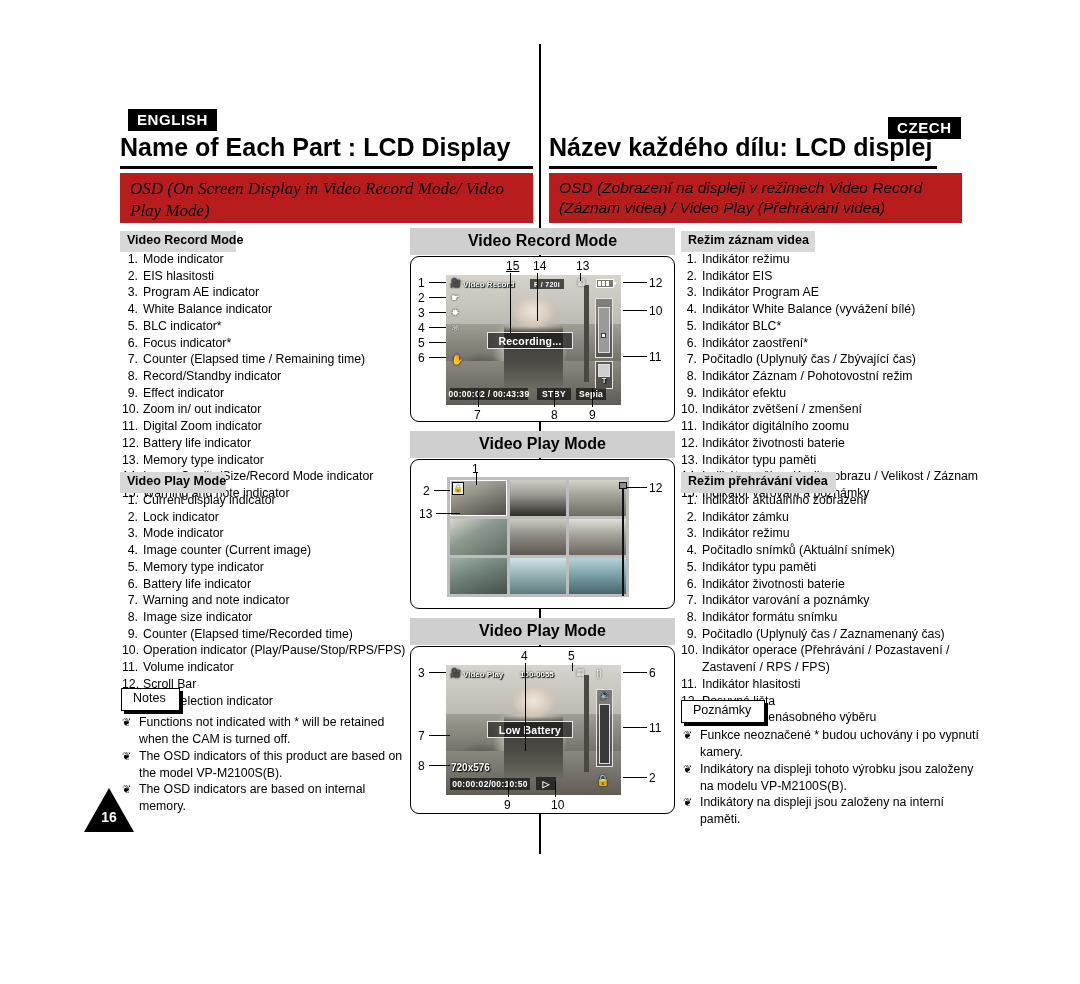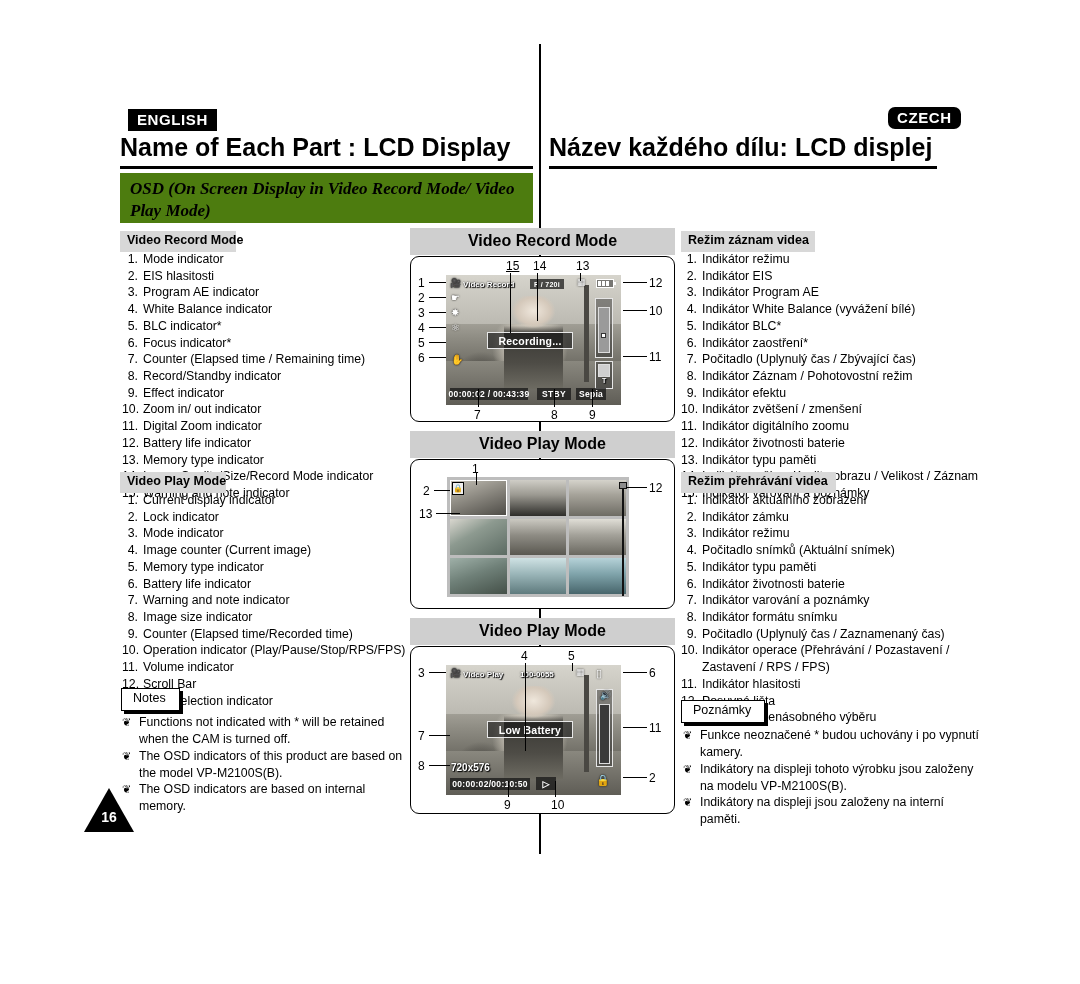--- a/index.html
+++ b/index.html
@@ -27,21 +27,21 @@
   .lang-badge {
     position: absolute;
     background: #000; color: #fff;
     font-weight: bold;
     font-size: 15px;
     letter-spacing: 0.6px;
     padding: 3px 9px 4px 9px;
     line-height: 1;
   }
   #lang-en { left: 128px; top: 109px; }
-  #lang-cz { left: 888px; top: 107px; border-radius: 7px; }
+  #lang-cz { left: 888px; top: 117px; }
 
   
   .main-title {
     position: absolute;
     font-size: 25px;
     font-weight: bold;
     color: #000;
     white-space: nowrap;
   }
   #title-en { left: 120px; top: 133px; }
@@ -50,23 +50,23 @@
   .title-rule {
     position: absolute;
     height: 3px; background: #000;
   }
   #rule-en { left: 120px; top: 166px; width: 413px; }
   #rule-cz { left: 549px; top: 166px; width: 388px; }
 
   
   .osd-band {
     position: absolute;
-    background: #4d7c0f;
+    background: #b91c1c;
     font-style: italic;
-    font-weight: bold;
+    font-weight: normal;
     color: #000;
     padding: 5px 10px 6px 10px;
     line-height: 1.28;
   }
   #osd-en {
     left: 120px; top: 173px; width: 413px; height: 50px;
     font-size: 17px;
     font-family: "Liberation Serif", serif;
   }
   #osd-cz {
@@ -336,20 +336,21 @@
 
   <div class="lang-badge" id="lang-en">ENGLISH</div>
   <div class="lang-badge" id="lang-cz">CZECH</div>
 
   <div class="main-title" id="title-en">Name of Each Part : LCD Display</div>
   <div class="main-title" id="title-cz">Název každého dílu: LCD displej</div>
   <div class="title-rule" id="rule-en"></div>
   <div class="title-rule" id="rule-cz"></div>
 
   <div class="osd-band" id="osd-en">OSD (On Screen Display in Video Record Mode/ Video Play Mode)</div>
+  <div class="osd-band" id="osd-cz">OSD (Zobrazení na displeji v režimech Video Record (Záznam videa) / Video Play (Přehrávání videa)</div>
 
   <div class="sec-head" style="left:120px; top:231px; width:116px;">Video Record Mode</div>
   <div class="num-list" id="list-en-record" style="left:122px; top:251px; width:285px;">
       <div class="row">
         <span class="n">1.</span>
         <span class="t">Mode indicator</span>
       </div>
       <div class="row">
         <span class="n">2.</span>
         <span class="t">EIS hlasitosti</span>

